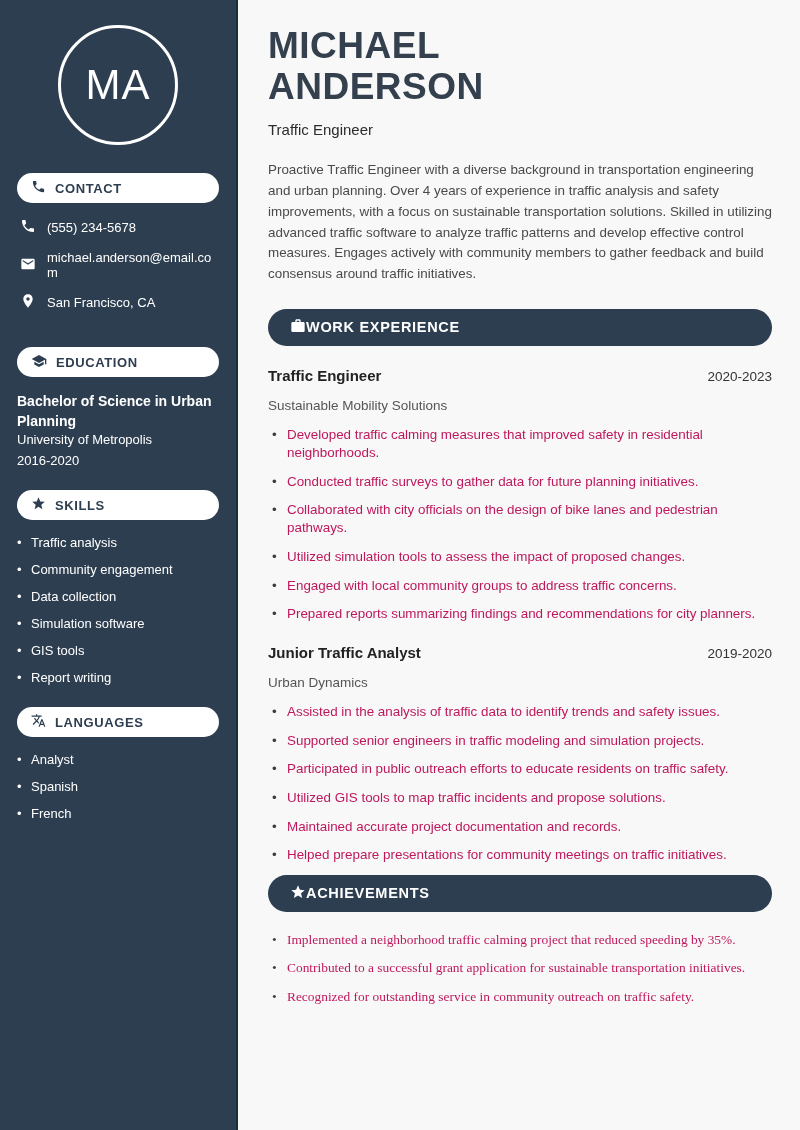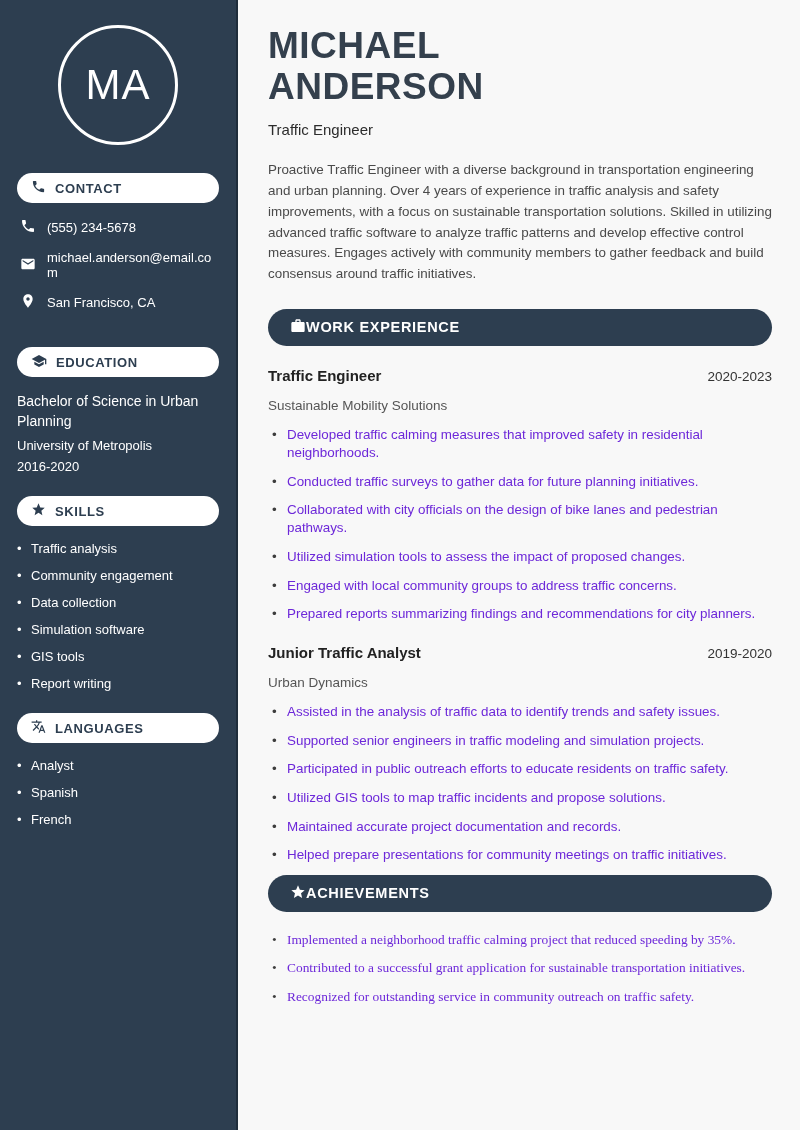--- a/index.html
+++ b/index.html
@@ -58,23 +58,23 @@
     gap: 11px;
     padding: 0 18px 0 20px;
     margin-bottom: 13px;
     font-size: 13px;
     word-break: break-all;
   }
   .contact-row svg { flex: 0 0 auto; }
   .side-block { padding: 0 17px; }
   .degree {
     font-size: 14px;
-    font-weight: normal;
+    font-weight: bold;
     line-height: 1.4;
-    margin-bottom: 7px;
+    margin-bottom: 1px;
   }
   .school { font-size: 13px; margin-bottom: 6px; }
   .years  { font-size: 13px; }
   .section-gap { height: 22px; }
   .side-list { list-style: none; padding: 0 17px; }
   .side-list li {
     position: relative;
     padding-left: 14px;
     font-size: 13px;
     margin-bottom: 12px;
@@ -132,21 +132,21 @@
     align-items: baseline;
   }
   .role { font-size: 15px; font-weight: bold; color: #222222; }
   .dates { font-size: 13.5px; color: #333333; }
   .company { margin-top: 14px; font-size: 13.5px; color: #555555; }
   .bullets { list-style: none; margin-top: 13px; padding-left: 4px; }
   .bullets li {
     position: relative;
     padding-left: 15px;
     font-size: 13.4px;
-    color: #6d28d9;
+    color: #be185d;
     margin-bottom: 10.5px;
     line-height: 1.35;
   }
   .bullets li::before {
     content: "•";
     position: absolute;
     left: 0; top: 0;
     color: #3d3d3d;
   }
   .bullets.ach { margin-top: 19px; font-family: Liberation Serif, serif; }

